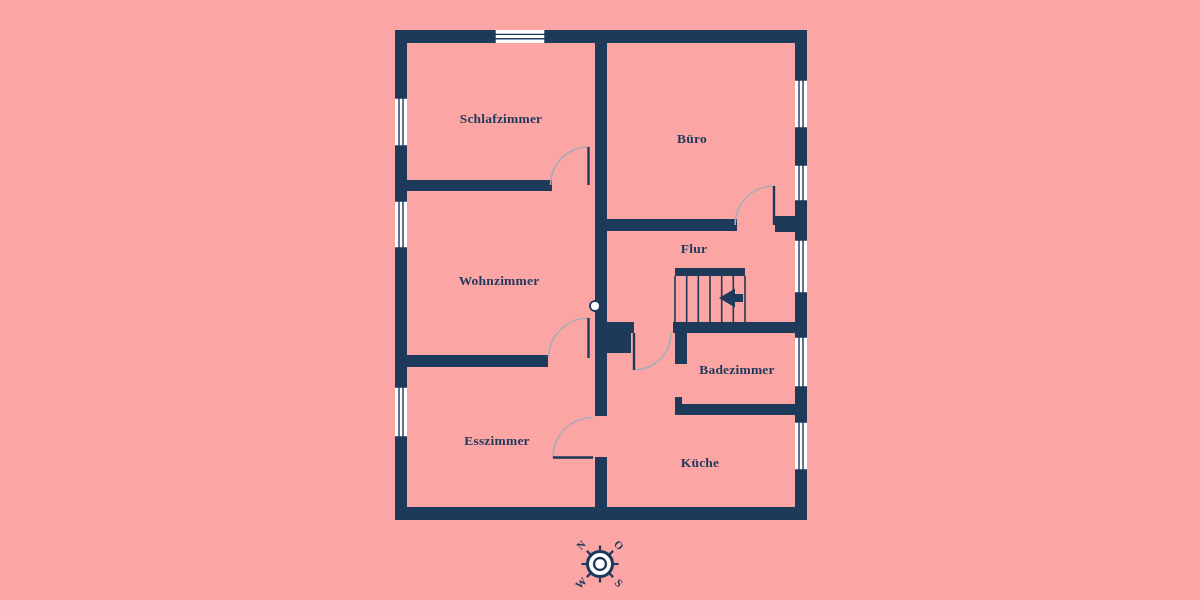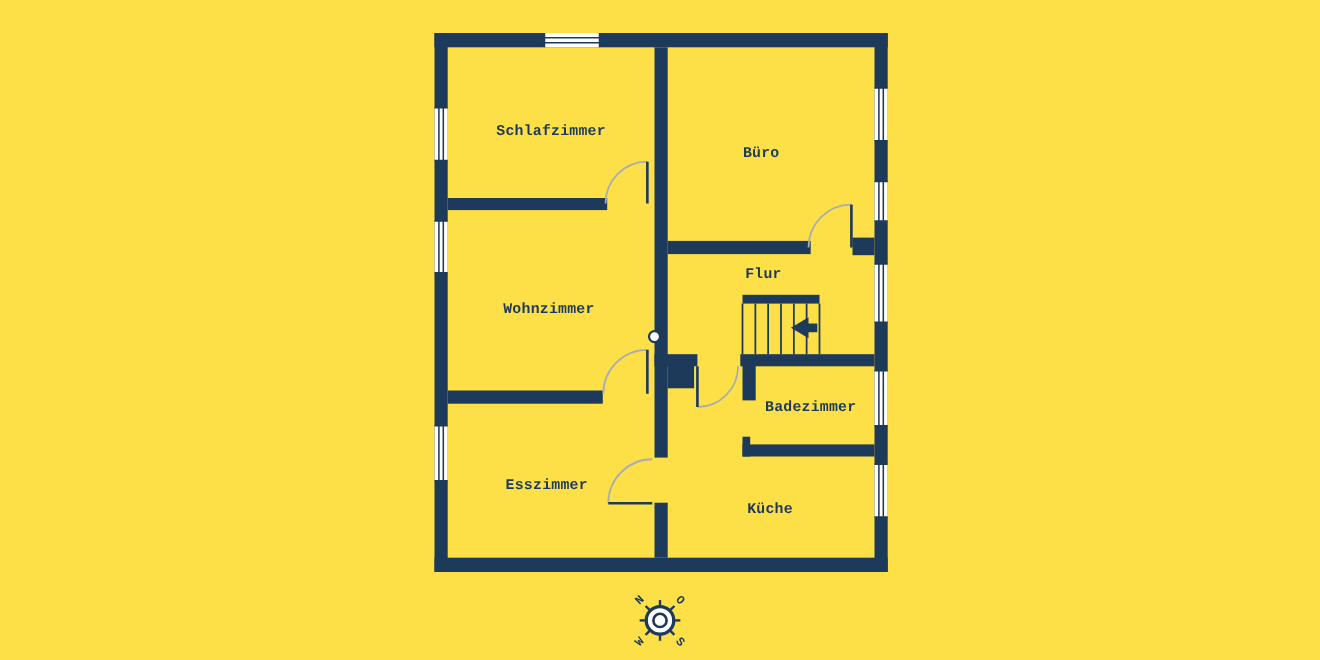--- a/index.html
+++ b/index.html
@@ -1,17 +1,17 @@
 <!DOCTYPE html>
 <html><head>
 <meta charset="utf-8">
 <style>
   html,body{margin:0;padding:0;background:#ffffff;}
-  .stage{position:relative;width:1200px;height:600px;background:#fde047;overflow:hidden;
-         font-family:Liberation Mono, monospace;}
+  .stage{position:relative;width:1200px;height:600px;background:#fca5a5;overflow:hidden;
+         font-family:Liberation Serif, serif;}
   svg{display:block;}
   .wall{fill:#1e3a5b;stroke:none;}
   .win-bg{fill:#ffffff;}
   .win-line{stroke:#1e3a5b;stroke-width:1.4;fill:none;}
   .door-arc{stroke:#a7adb3;stroke-width:1.6;fill:none;}
   .door-leaf{stroke:#1e3a5b;stroke-width:2.4;fill:none;}
   .tread{stroke:#1e3a5b;stroke-width:1.6;fill:none;}
   .room-label{fill:#1e3a5b;font-size:13.5px;font-weight:700;letter-spacing:.2px;text-anchor:middle;}
   .compass-stroke{stroke:#1e3a5b;fill:#ffffff;}
   .compass-letter{fill:#1e3a5b;font-size:11px;font-weight:700;text-anchor:middle;}

